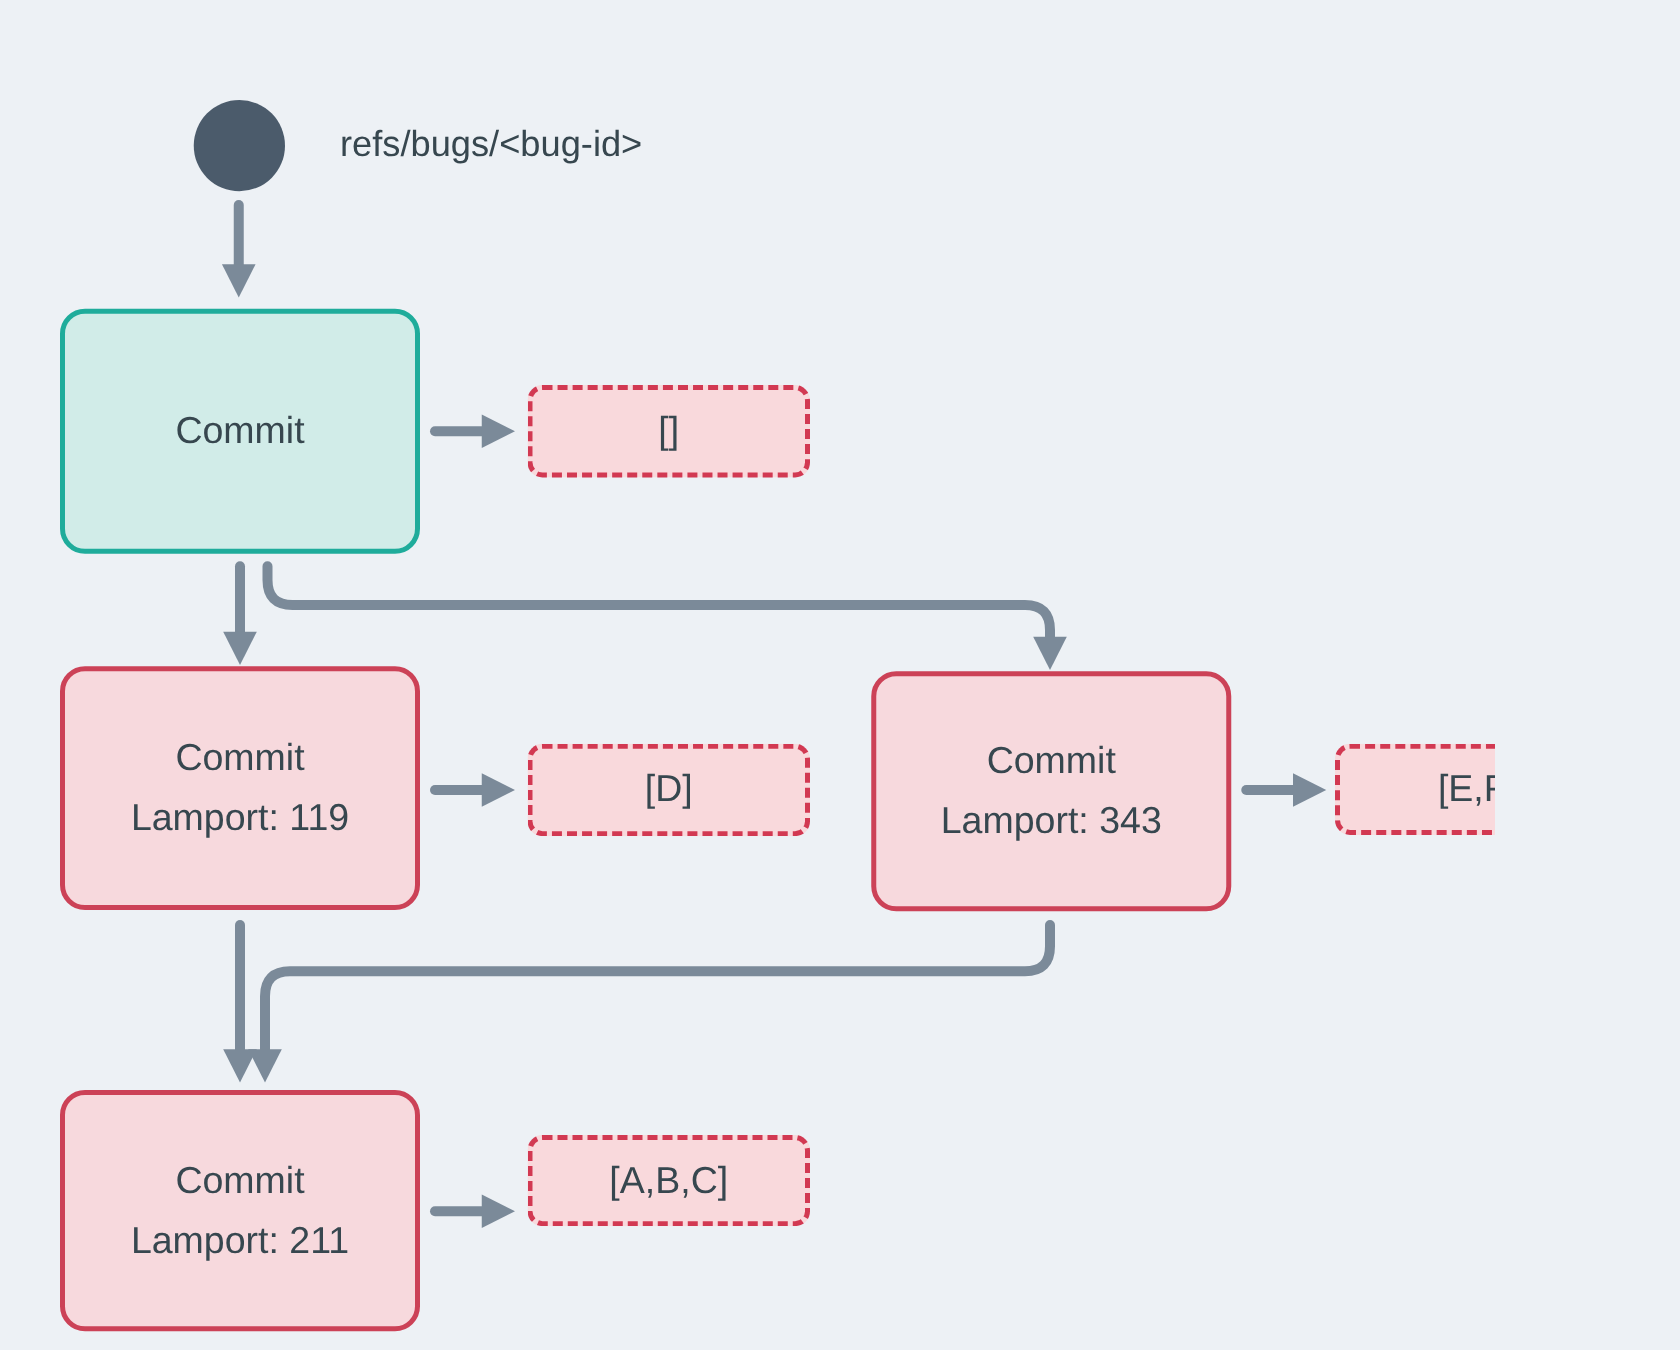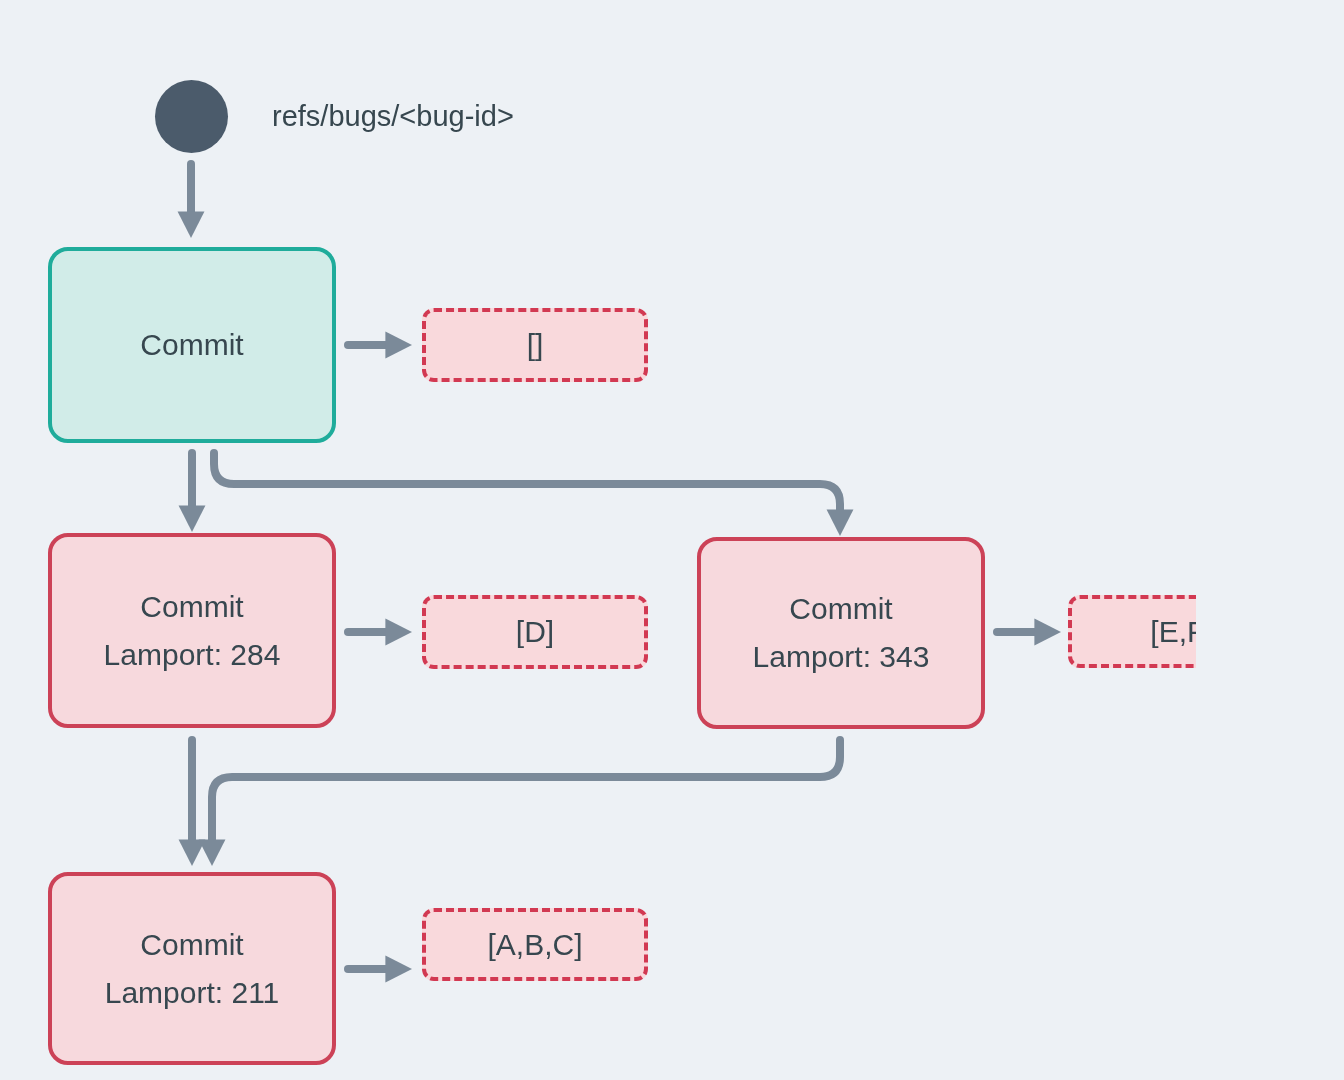--- a/index.html
+++ b/index.html
@@ -126,21 +126,21 @@
 
   <div id="node-864" class="commit-box commit-head">
     <span>Commit</span>
   </div>
   <div id="payload-864" class="payload-box">
     <span>[]</span>
   </div>
 
   <div id="node-246" class="commit-box commit-normal">
     <span>Commit</span>
-    <span>Lamport: 284</span>
+    <span>Lamport: 119</span>
   </div>
   <div id="payload-246" class="payload-box">
     <span>[D]</span>
   </div>
 
   <div id="node-537" class="commit-box commit-normal">
     <span>Commit</span>
     <span>Lamport: 343</span>
   </div>
   <div id="payload-537" class="payload-box">

